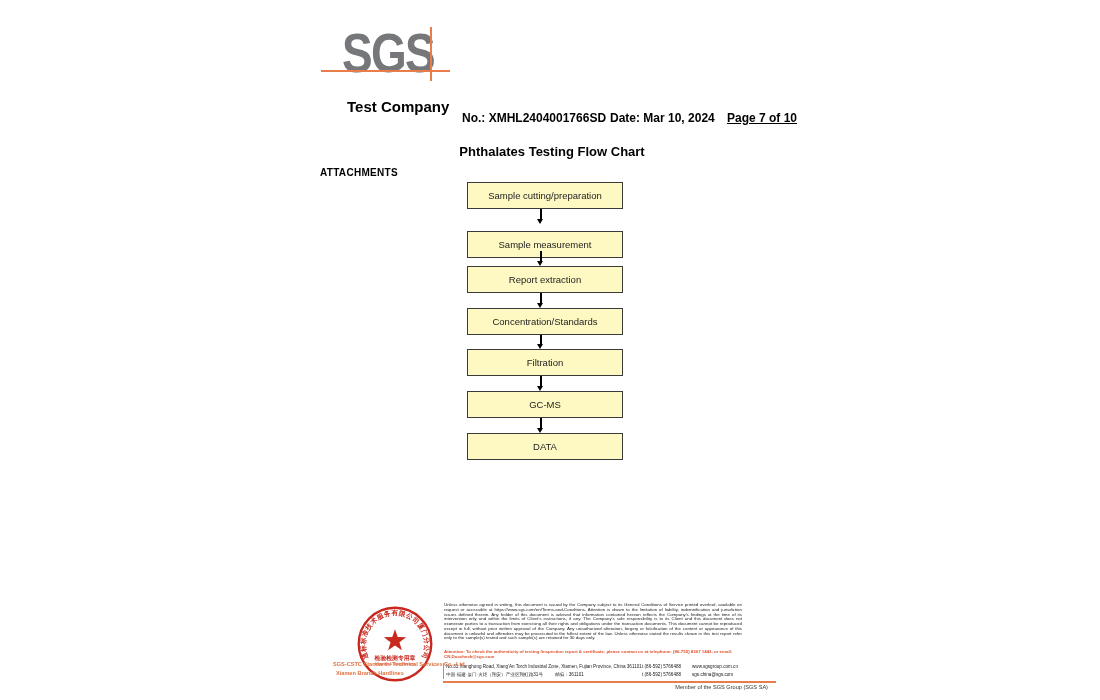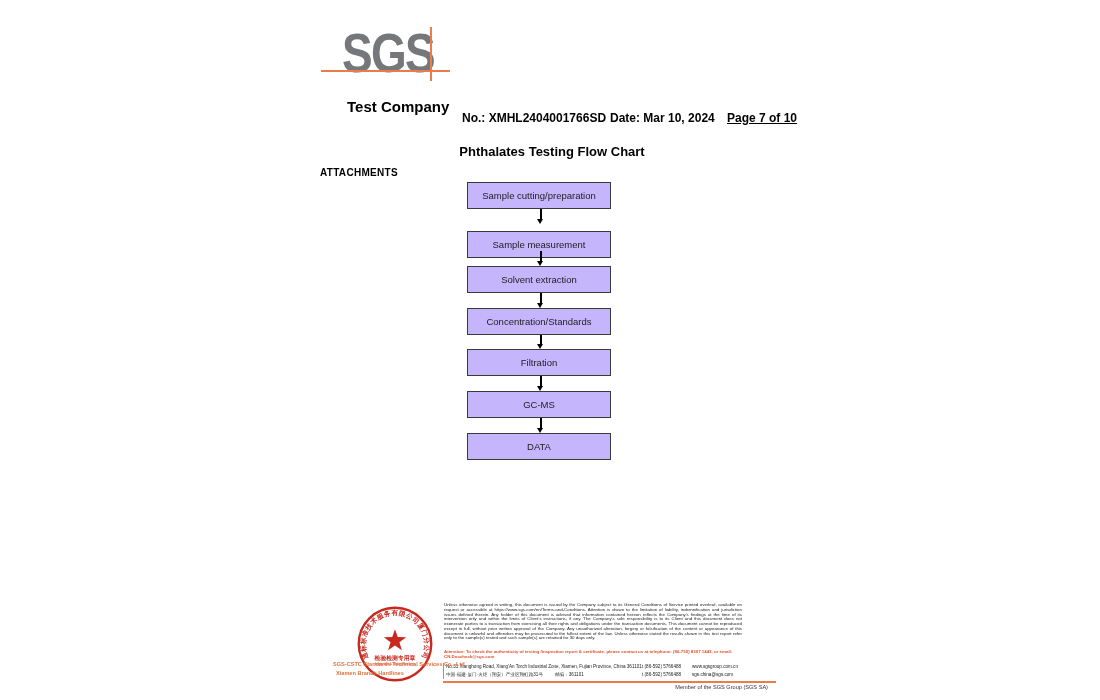--- a/index.html
+++ b/index.html
@@ -26,22 +26,22 @@
   .report-title { position: absolute; left: 347px; top: 98px; font-size: 15px; font-weight: bold; color: #000; }
   .hdr-small { position: absolute; top: 111px; font-size: 12px; font-weight: bold; color: #000; }
   .hdr-no   { left: 462px; }
   .hdr-date { left: 610px; }
   .hdr-page { left: 727px; text-decoration: underline; }
   .attachments { position: absolute; left: 320px; top: 123px; font-size: 10px; font-weight: bold; color: #000; letter-spacing: 0.3px; margin-top: 44px; }
 
   
   .flow-title { position: absolute; left: 452px; top: 144px; width: 200px; text-align: center; font-size: 13px; font-weight: bold; color: #000; }
   .flow-box {
-    position: absolute; left: 467px; width: 144px; height: 27px;
-    border: 1px solid #3a3a3a; background: #c4b5fd;
+    position: absolute; left: 467px; width: 156px; height: 27px;
+    border: 1px solid #3a3a3a; background: #fef9c3;
     display: flex; align-items: center; justify-content: center;
     font-size: 9.5px; color: #222;
   }
   .flow-arrow { position: absolute; left: 540px; width: 1.5px; background: #000; }
   .flow-arrow::after {
     content: ""; position: absolute; left: -3px; bottom: -5px;
     border-left: 3.5px solid transparent; border-right: 3.5px solid transparent;
     border-top: 5px solid #000;
   }
 
@@ -91,21 +91,21 @@
   <div class="hdr-small hdr-date">Date: Mar 10, 2024</div>
   <div class="hdr-small hdr-page">Page 7 of  10</div>
   <div class="attachments">ATTACHMENTS</div>
 
   <div class="flow-title">Phthalates Testing Flow Chart</div>
 
   <div class="flow-box" style="top:182px">Sample cutting/preparation</div>
   <div class="flow-arrow" style="top:209px;height:10px"></div>
   <div class="flow-box" style="top:231px">Sample measurement</div>
   <div class="flow-arrow" style="top:251px;height:10px"></div>
-  <div class="flow-box" style="top:266px">Solvent extraction</div>
+  <div class="flow-box" style="top:266px">Report extraction</div>
   <div class="flow-arrow" style="top:293px;height:10px"></div>
   <div class="flow-box" style="top:308px">Concentration/Standards</div>
   <div class="flow-arrow" style="top:335px;height:9px"></div>
   <div class="flow-box" style="top:349px">Filtration</div>
   <div class="flow-arrow" style="top:376px;height:10px"></div>
   <div class="flow-box" style="top:391px">GC-MS</div>
   <div class="flow-arrow" style="top:418px;height:10px"></div>
   <div class="flow-box" style="top:433px">DATA</div>
 
   <svg class="seal" viewBox="0 0 100 100">

